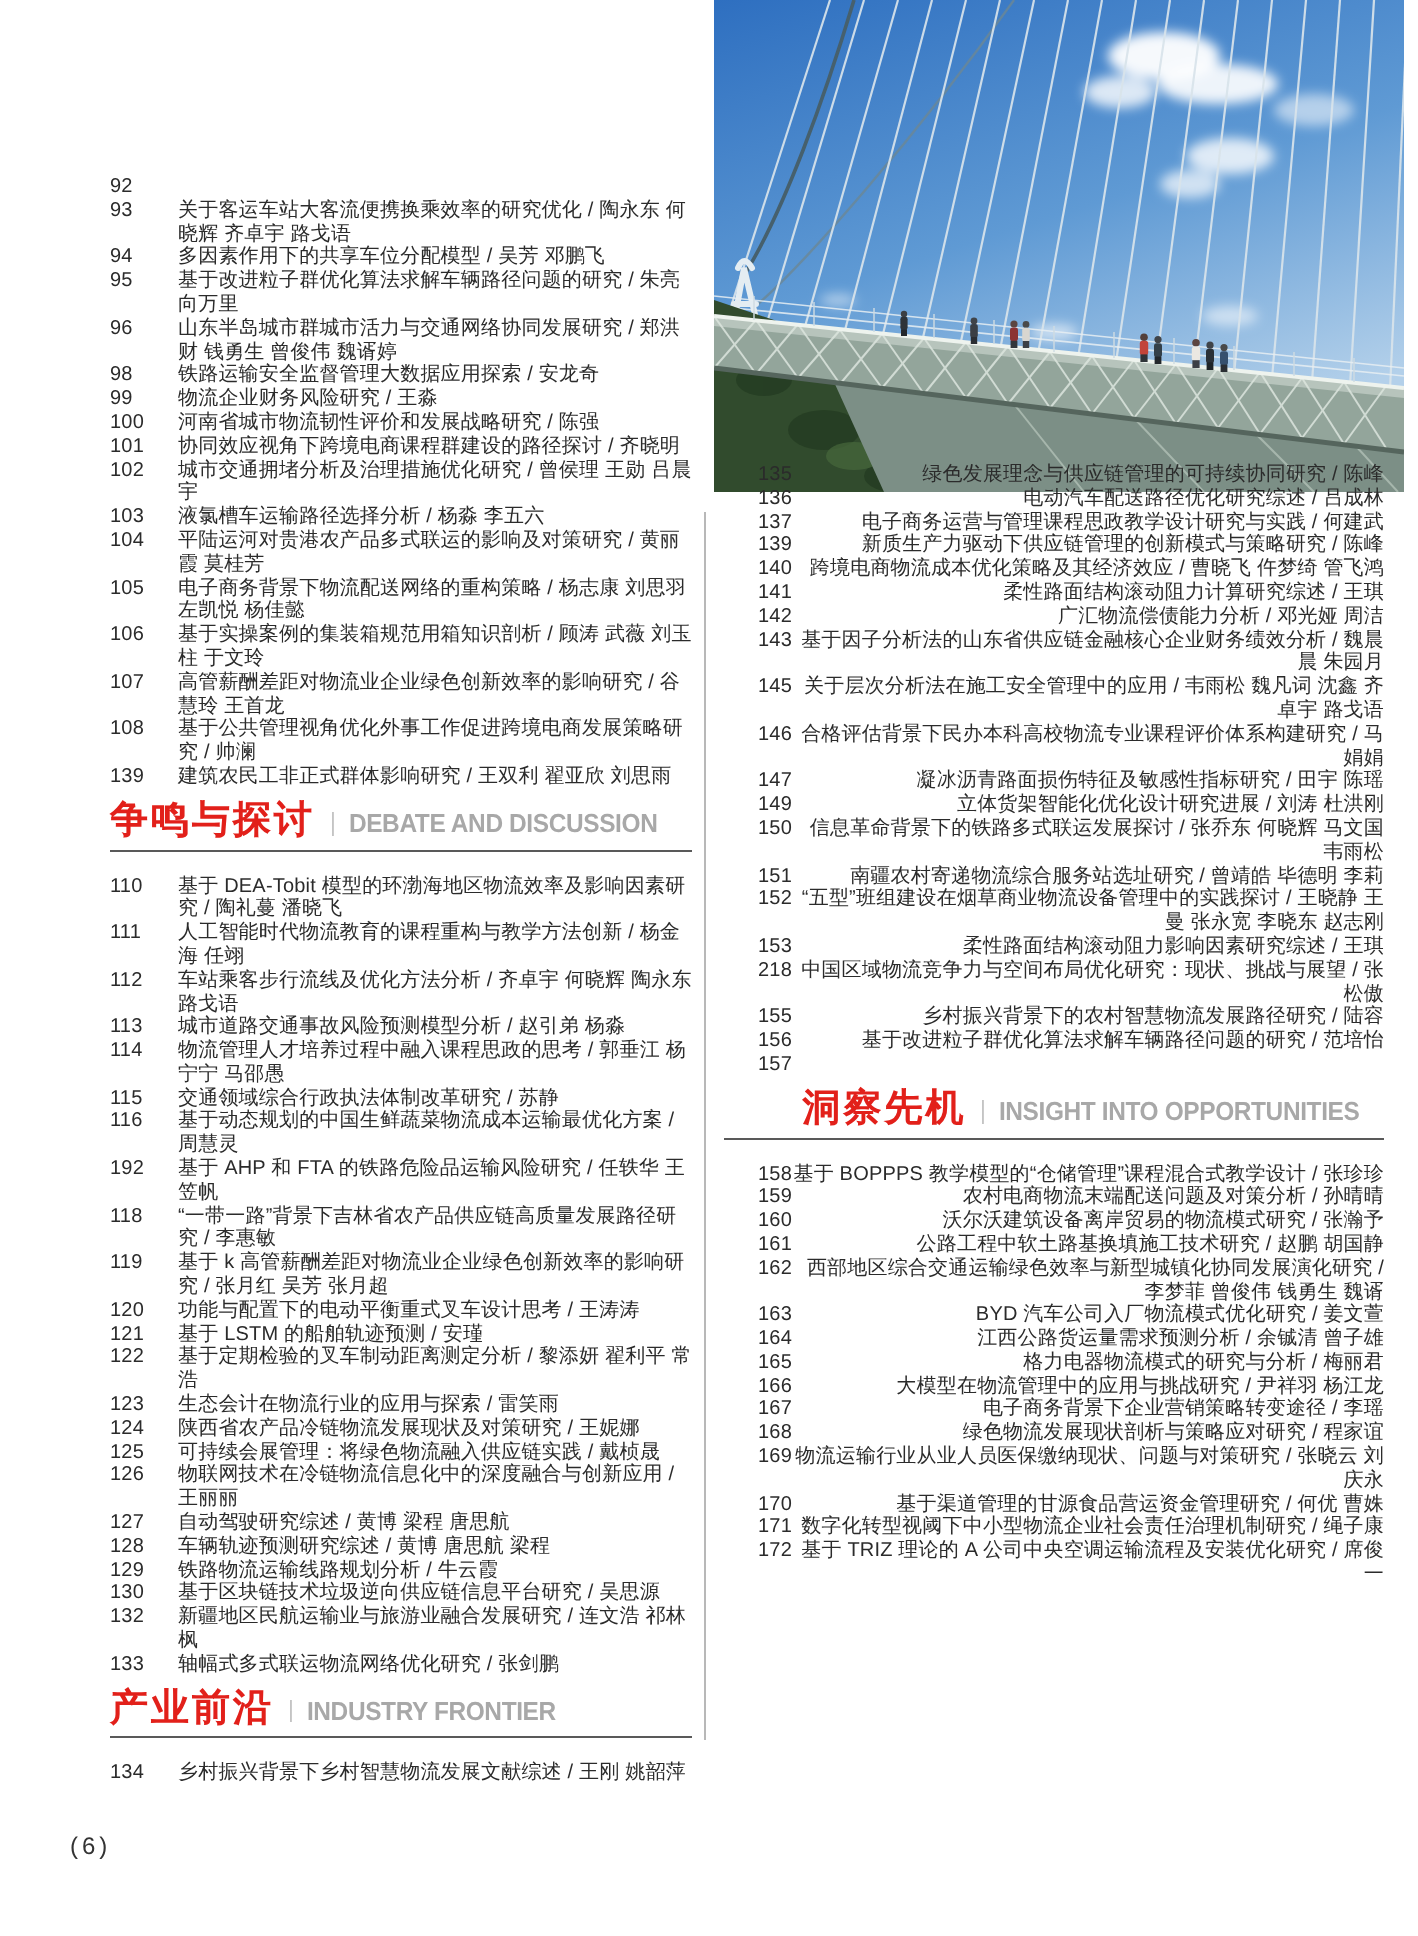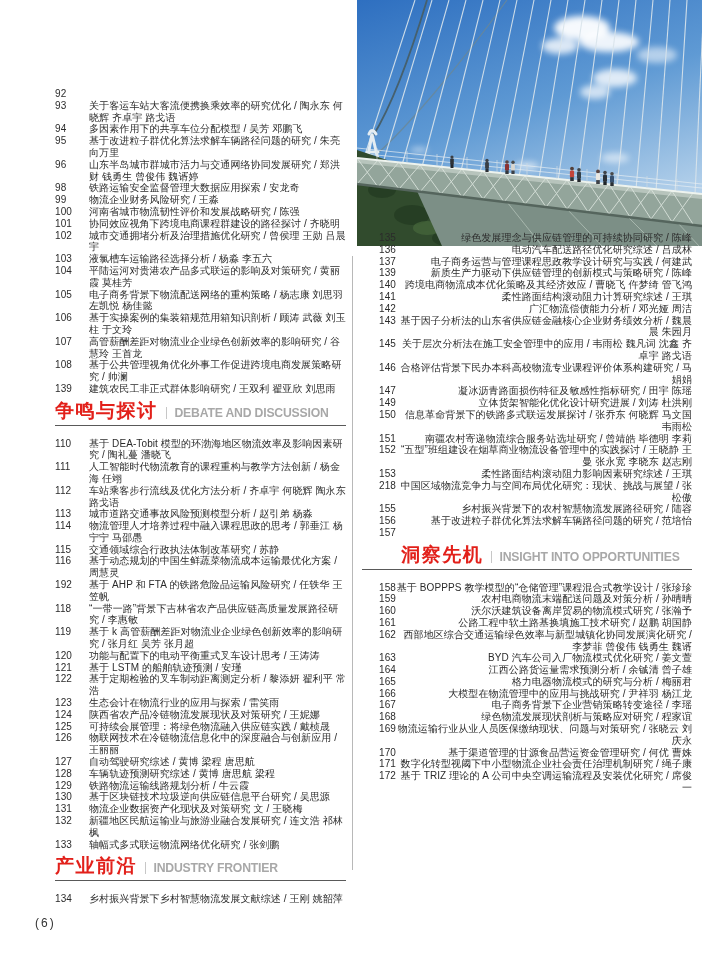--- a/index.html
+++ b/index.html
@@ -408,24 +408,20 @@
             <div class="row">
               <span class="no">129</span>
               <span class="txt">铁路物流运输线路规划分析 / 牛云霞</span>
             </div>
 
             <div class="row">
               <span class="no">130</span>
               <span class="txt">基于区块链技术垃圾逆向供应链信息平台研究 / 吴思源</span>
             </div>
 
-            <div class="row">
-              <span class="no">131</span>
-              <span class="txt">物流企业数据资产化现状及对策研究 文 / 王晓梅</span>
-            </div>
 
             <div class="row">
               <span class="no">132</span>
               <span class="txt">新疆地区民航运输业与旅游业融合发展研究 / 连文浩 祁林枫</span>
             </div>
 
             <div class="row">
               <span class="no">133</span>
               <span class="txt">轴幅式多式联运物流网络优化研究 / 张剑鹏</span>
             </div>

